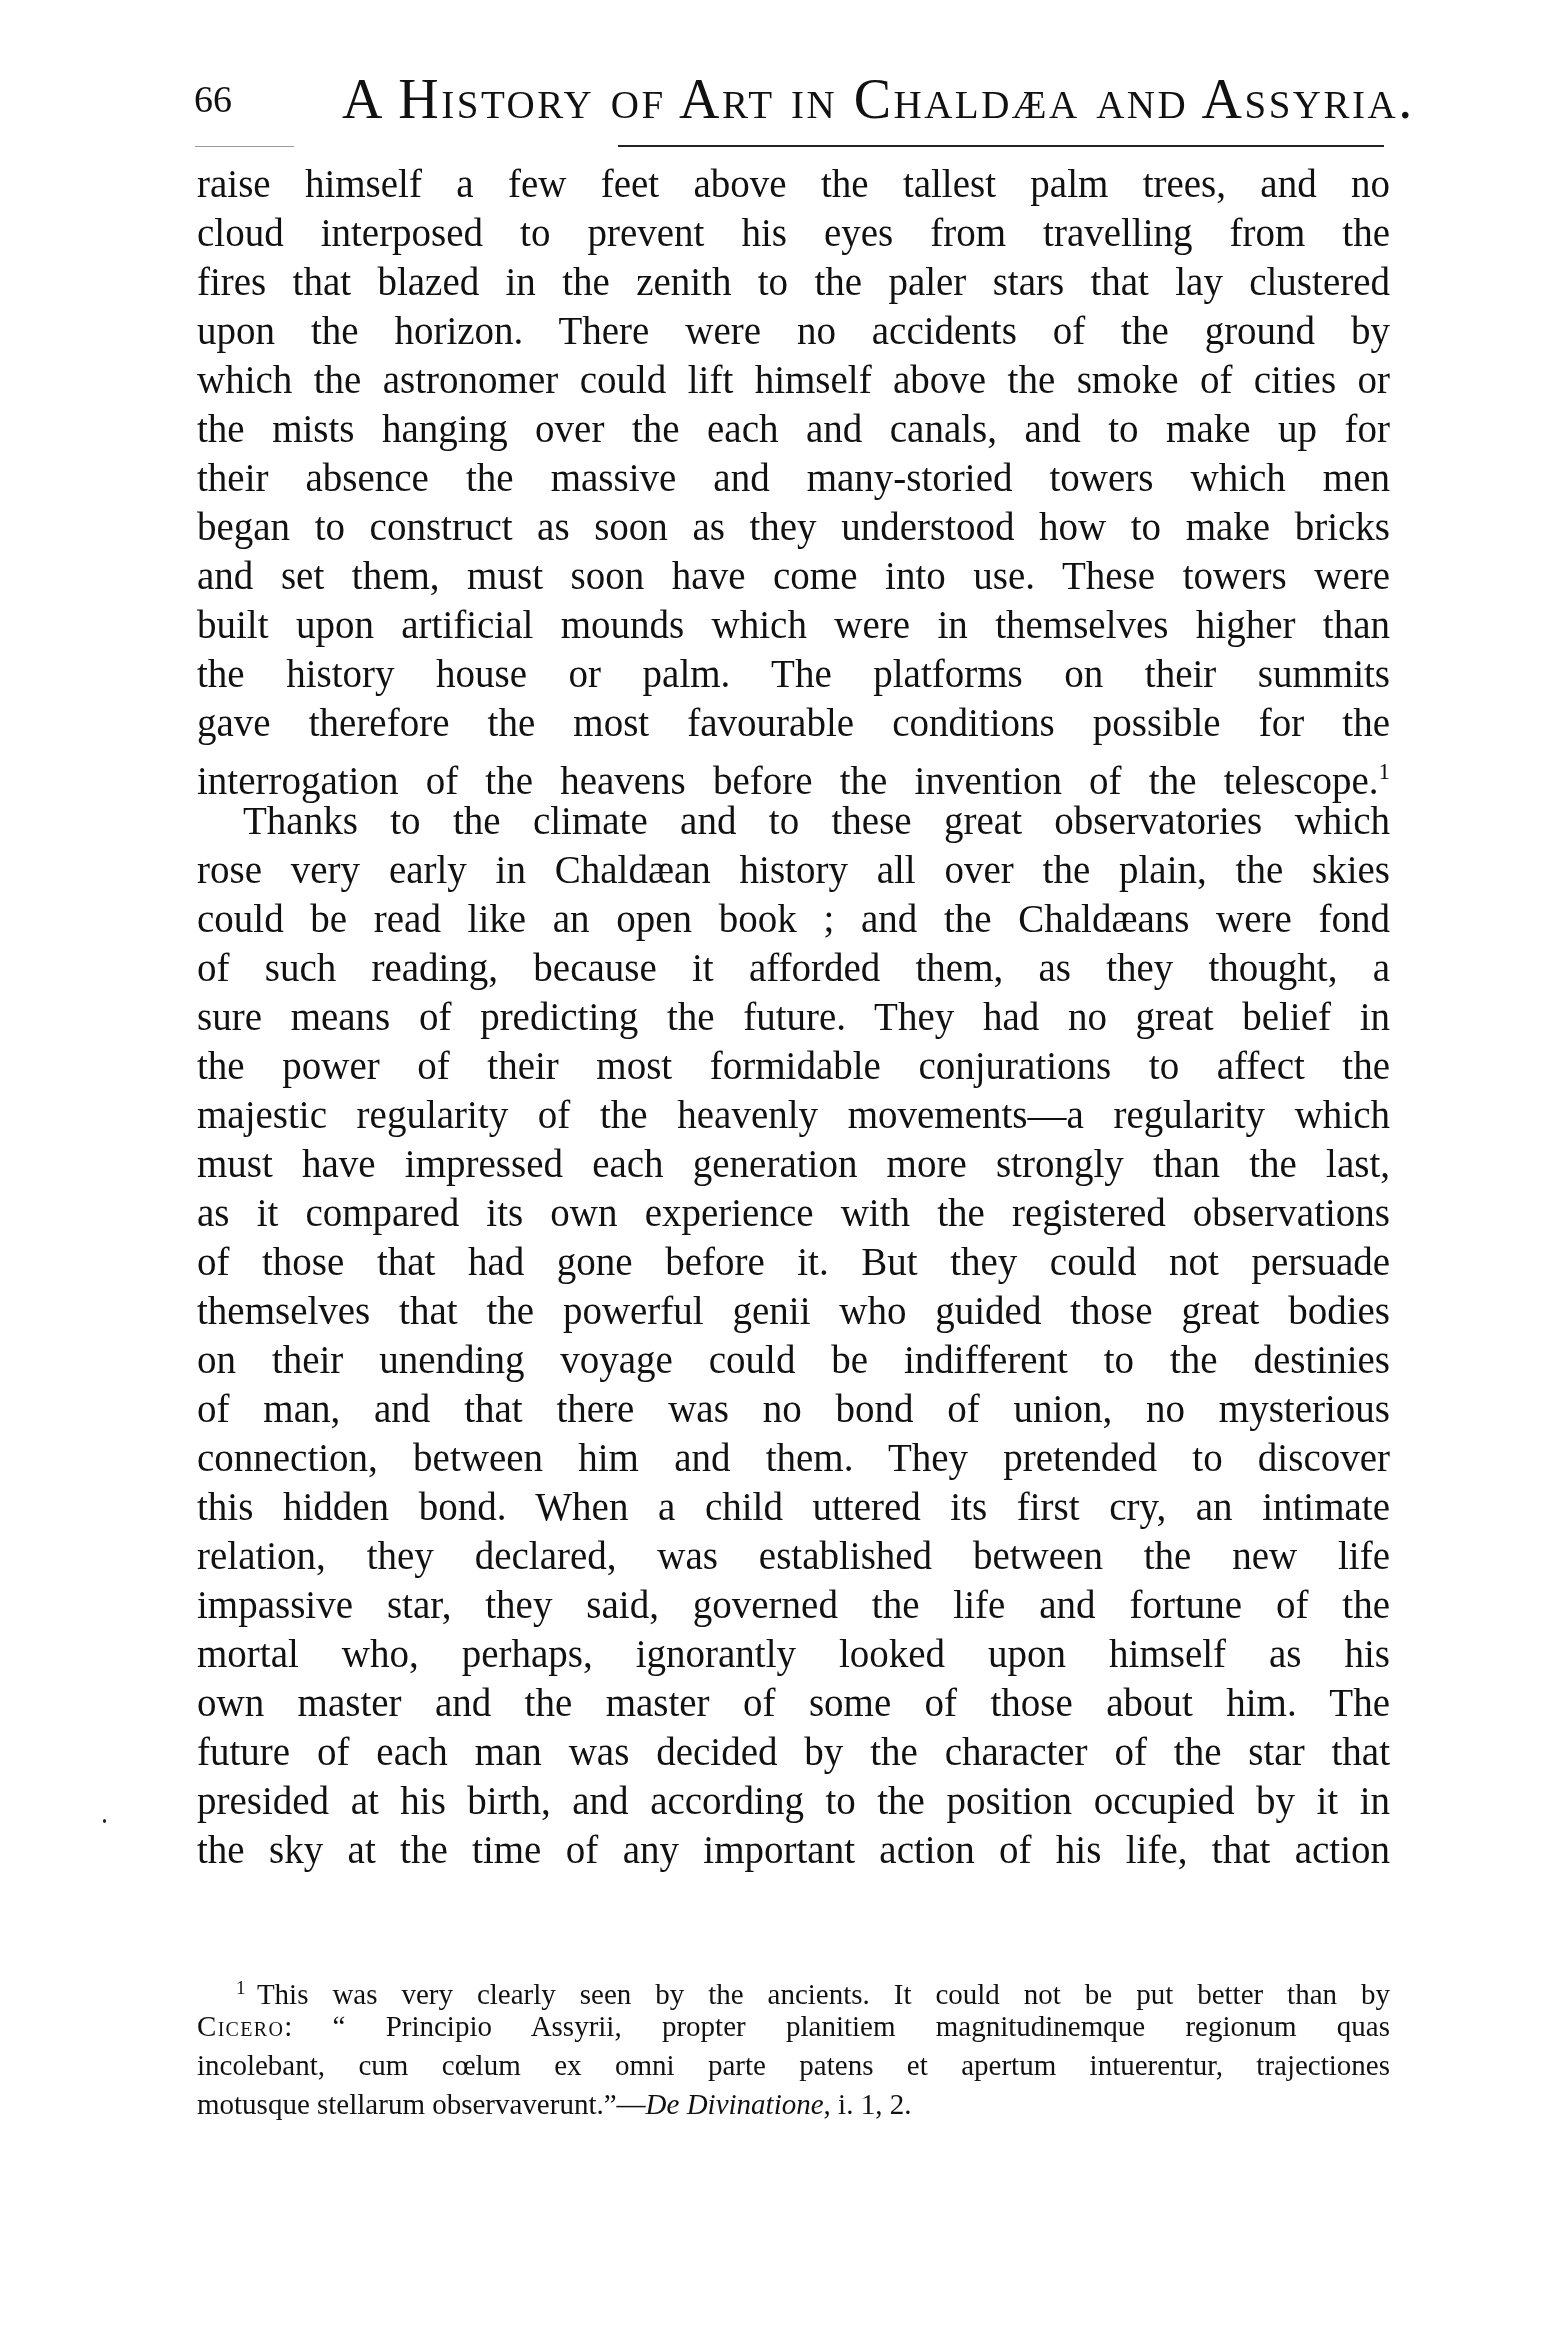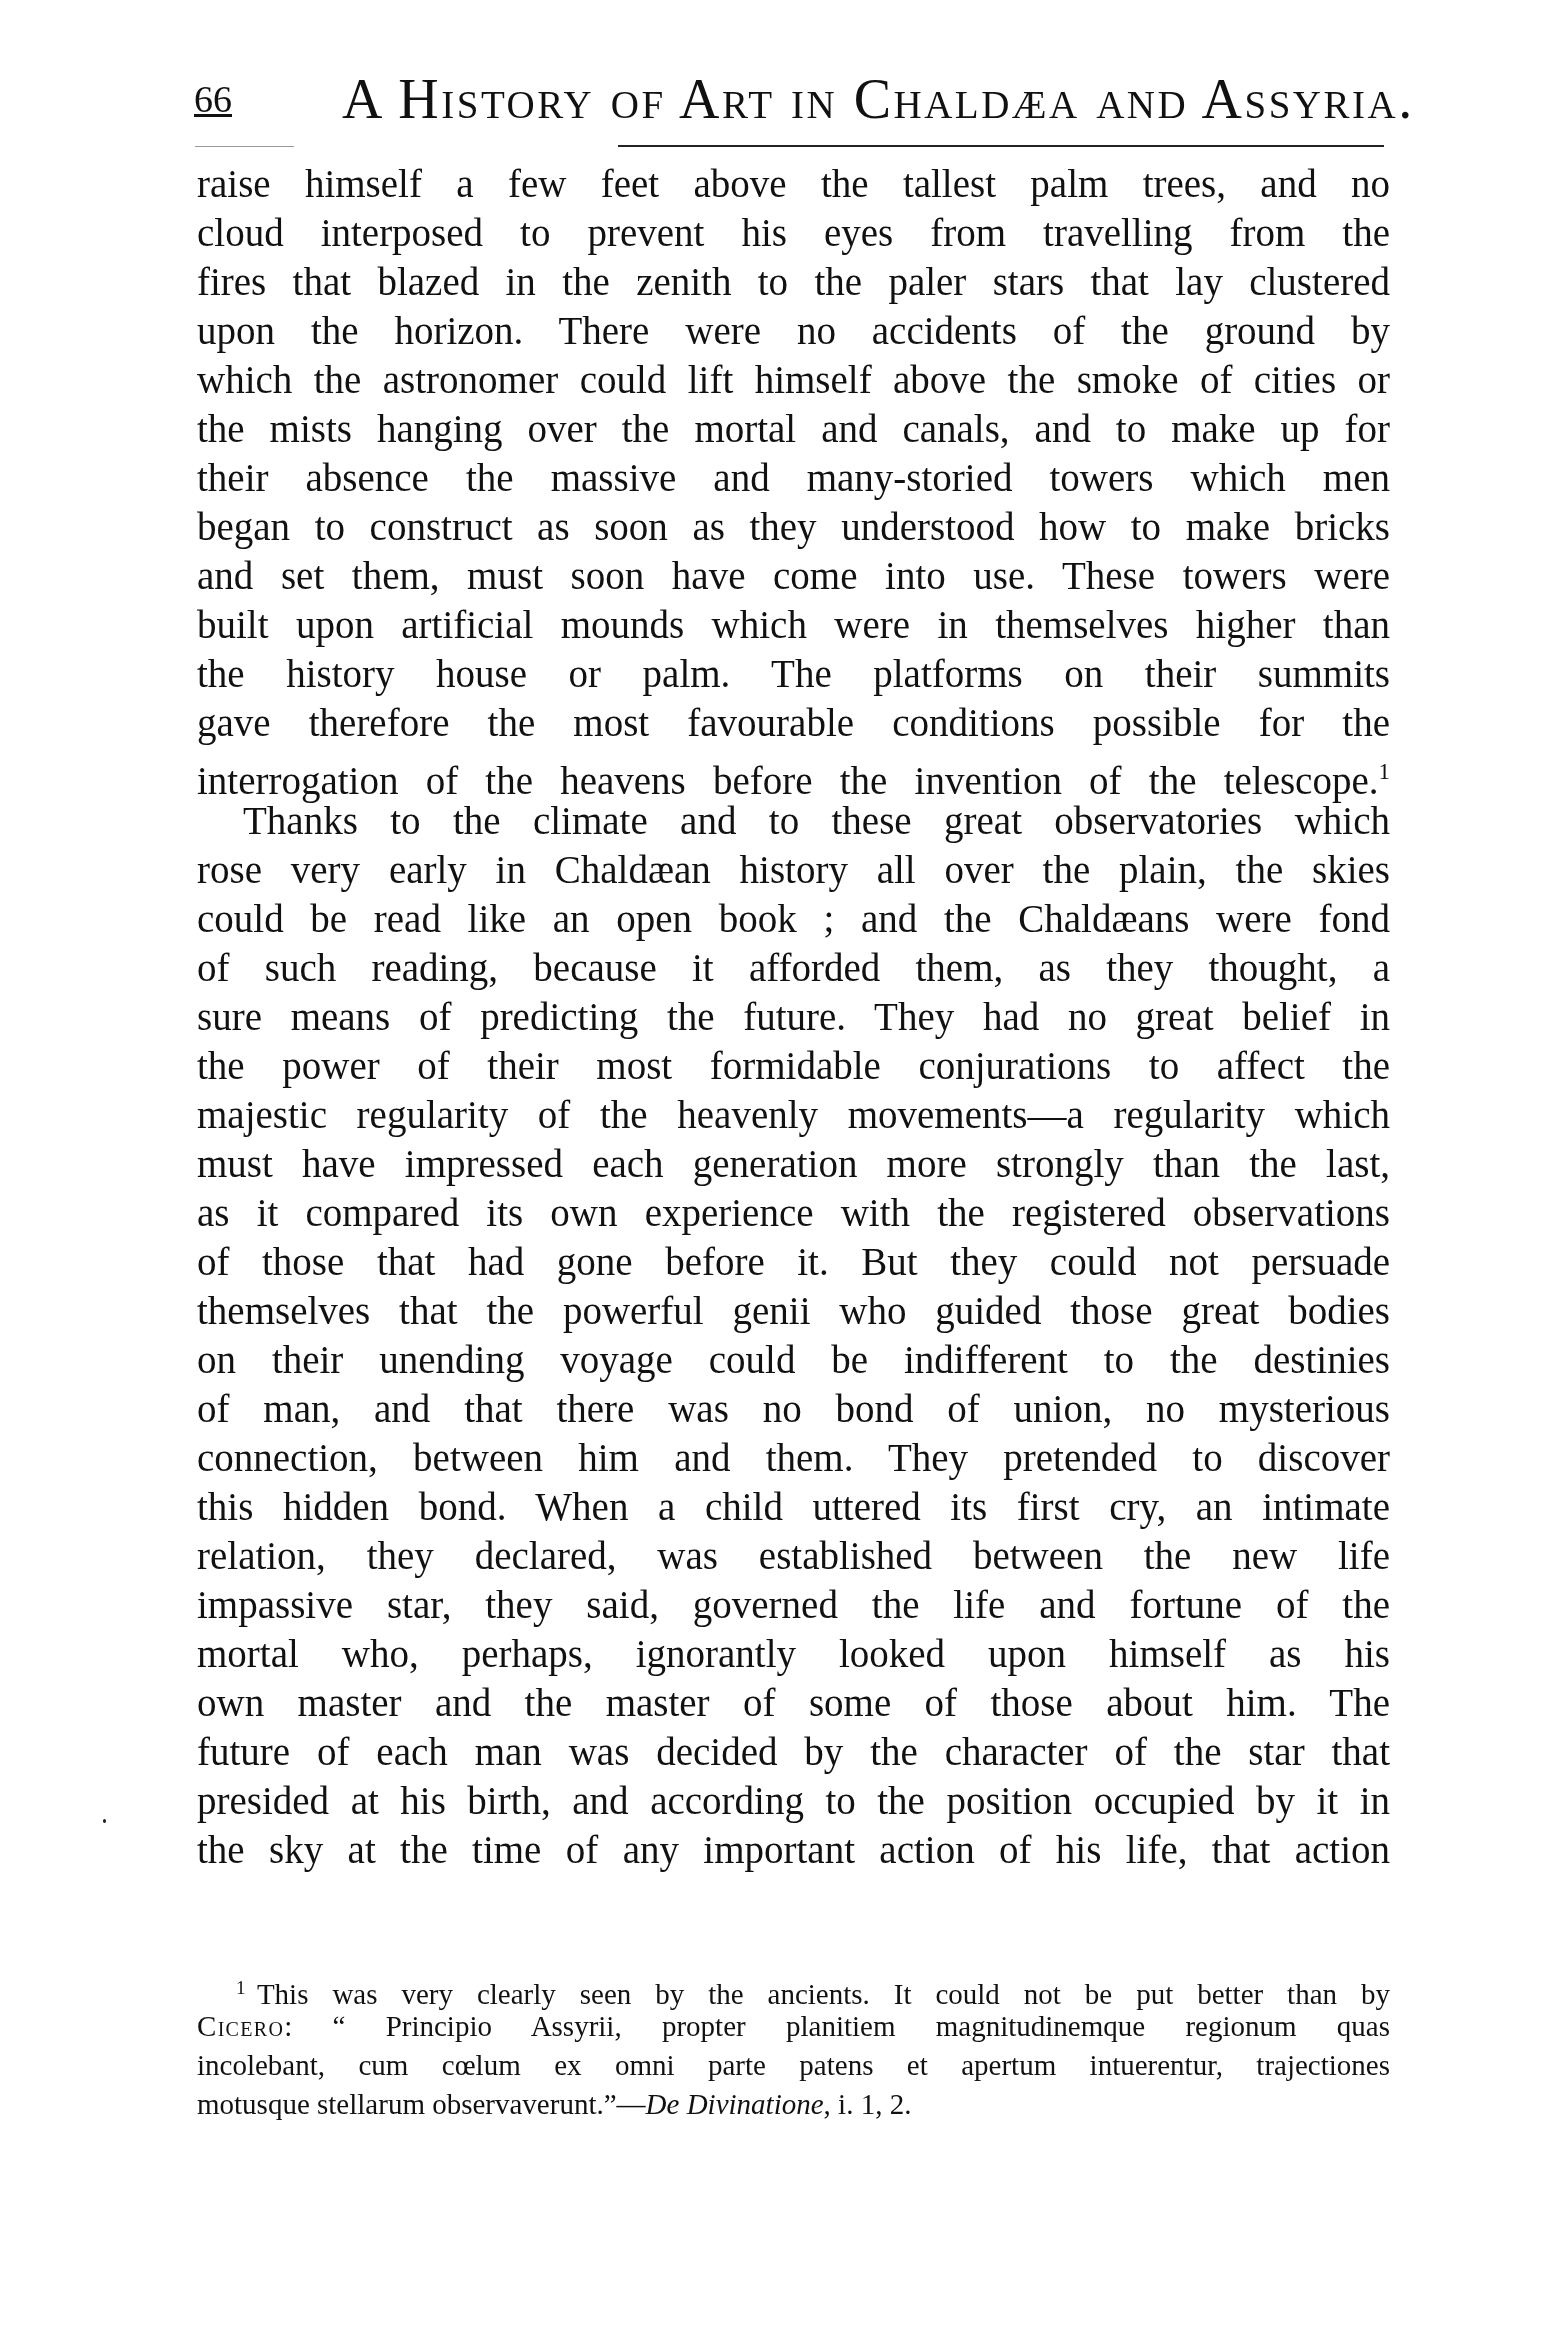--- a/index.html
+++ b/index.html
@@ -4,21 +4,21 @@
 <style>
   html, body { margin: 0; padding: 0; background: #ffffff; }
   body {
     width: 1567px; height: 2342px; position: relative; overflow: hidden;
     font-family: "Liberation Serif", "DejaVu Serif", serif; color: #111111;
   }
   .page { position: absolute; left: 0; top: 0; width: 1567px; height: 2342px; }
 
   
   .running-head { position: absolute; left: 194px; top: 74px; width: 1205px; height: 51px; }
-  .page-number { position: absolute; left: 0; top: 0; font-size: 38px; line-height: 51px; text-decoration: underline; }
+  .page-number { position: absolute; left: 0; top: 0; font-size: 38px; line-height: 51px; }
   .running-title {
     position: absolute; left: 148px; top: 0; font-size: 56px; line-height: 51px;
     font-variant: small-caps; letter-spacing: 2.5px; white-space: nowrap;
   }
   .head-rule-short { position: absolute; left: 195px; top: 146px; width: 99px; height: 1.3px; background: #9a9a9a; }
   .head-rule-long  { position: absolute; left: 618px; top: 145px; width: 766px; height: 1.9px; background: #222; }
   .margin-mark { position: absolute; left: 103px; top: 1819px; width: 3.2px; height: 3.8px; background: #222; border-radius: 50%; }
 
   
   .body-text { position: absolute; left: 197px; top: 159px; width: 1193px; }
@@ -55,21 +55,21 @@
   <div class="head-rule-long"></div>
 
   <div class="margin-mark"></div>
 
   <div class="body-text" id="body-text">
       <span class="line">raise himself a few feet above the tallest palm trees, and no</span>
       <span class="line">cloud interposed to prevent his eyes from travelling from the</span>
       <span class="line">fires that blazed in the zenith to the paler stars that lay clustered</span>
       <span class="line">upon the horizon.  There were no accidents of the ground by</span>
       <span class="line">which the astronomer could lift himself above the smoke of cities or</span>
-      <span class="line">the mists hanging over the mortal and canals, and to make up for</span>
+      <span class="line">the mists hanging over the each and canals, and to make up for</span>
       <span class="line">their absence the massive and many-storied towers which men</span>
       <span class="line">began to construct as soon as they understood how to make bricks</span>
       <span class="line">and set them, must soon have come into use.  These towers were</span>
       <span class="line">built upon artificial mounds which were in themselves higher than</span>
       <span class="line">the history house or palm.  The platforms on their summits</span>
       <span class="line">gave therefore the most favourable conditions possible for the</span>
       <span class="line">interrogation of the heavens before the invention of the telescope.<span class="fnref">1</span></span>
       <span class="line indent">Thanks to the climate and to these great observatories which</span>
       <span class="line">rose very early in Chaldæan history all over the plain, the skies</span>
       <span class="line">could be read like an open book ; and the Chaldæans were fond</span>

